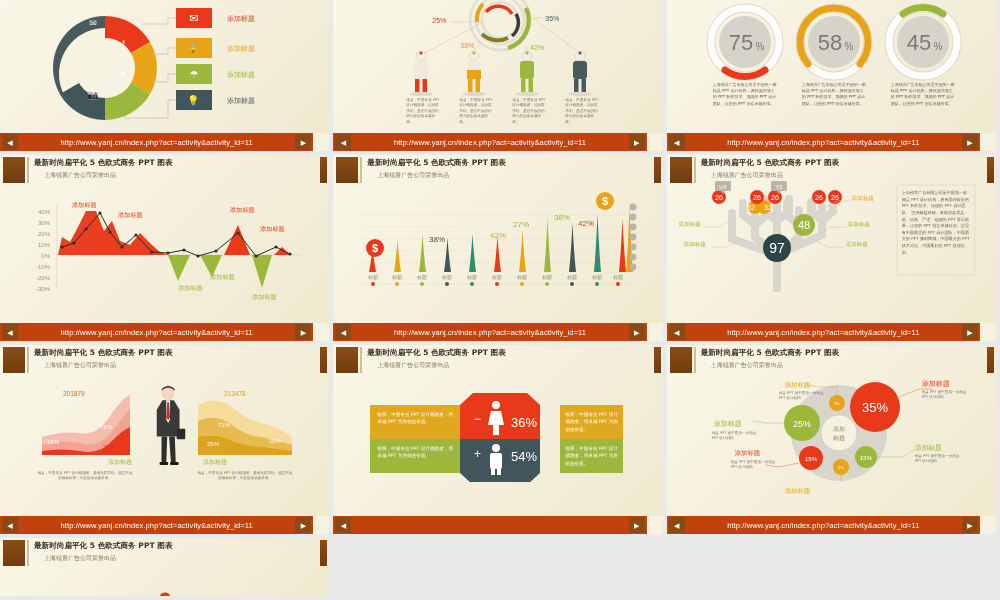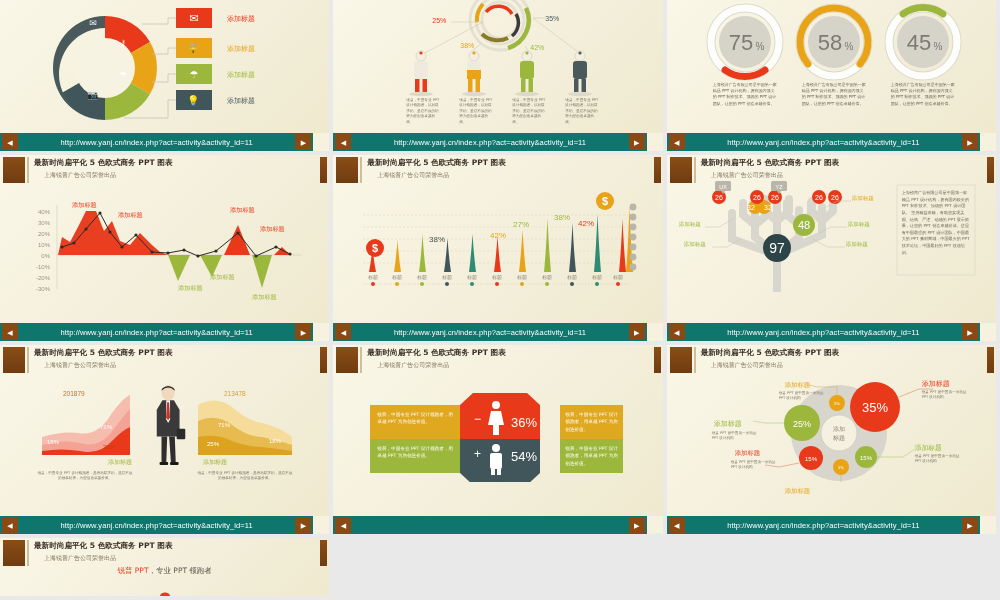--- a/index.html
+++ b/index.html
@@ -5,21 +5,21 @@
   * { box-sizing: border-box; margin:0; padding:0; }
   html,body { width:1000px; height:600px; overflow:hidden; background:#e9e9e9;
     font-family:"Liberation Sans","DejaVu Sans",sans-serif; }
   .grid { width:1000px; height:600px; display:grid;
     grid-template-columns:repeat(3,1fr); grid-template-rows:155px 190px 193px 62px; }
   .cell { position:relative; overflow:hidden; padding:0 4px 4px 0; background:#e9e9e9; }
   .slide { position:relative; width:100%; height:100%; background:#f6f2df; overflow:hidden; }
   .slide-body { position:absolute; inset:0 0 18px 0; overflow:hidden;
     background:linear-gradient(135deg,#faf7e8 0%,#f4efdb 55%,#efe9cf 100%); }
   
-  .urlbar { position:absolute; left:0; right:16px; bottom:0; height:18px; background:#0f766e;
+  .urlbar { position:absolute; left:0; right:16px; bottom:0; height:18px; background:#c2410c;
     display:flex; align-items:center; }
   .navbtn { width:16px; height:16px; background:#8b4a14; display:flex; align-items:center;
     justify-content:center; color:#fff; font-size:7px; line-height:1; flex:0 0 auto; }
   .navbtn.l { margin-left:2px; }
   .navbtn.r { margin-left:auto; margin-right:2px; }
   .urltext { flex:1; text-align:center; color:#fff; font-size:7.5px; letter-spacing:.1px;
     white-space:nowrap; overflow:hidden; }
   
   .shead { position:absolute; top:0; left:0; right:0; height:36px; }
   .shead .sq { position:absolute; left:3px; top:2px; width:22px; height:26px;
@@ -628,23 +628,20 @@
   <div class="cell">
     <div class="slide">
       <div class="slide-body" style="bottom:0">
         <div class="shead">
           <div class="sq"></div>
           <div class="bar"></div>
           <div class="t1 cn">最新时尚扁平化 5 色欧式商务 PPT 图表</div>
           <div class="t2 cn">上海锐普广告公司荣誉出品</div>
           <div class="rsq"></div>
         </div>
-        <div class="lastline cn">
-          <span class="red">锐普 PPT</span><span style="color:#5a5348">，</span><span style="color:#5a5348">专业 PPT 领跑者</span>
-        </div>
         <svg width="334" height="20" viewBox="0 0 334 20" style="position:absolute;top:48px;left:0">
           <ellipse cx="165" cy="10" rx="5" ry="3.5" fill="#e8391a"></ellipse>
           <rect x="162" y="10" width="6" height="5" fill="#e8391a"></rect>
           <rect x="158" y="15" width="14" height="2.5" fill="#c9381c"></rect>
         </svg>
       </div>
     </div>
   </div>
 
   <div class="cell">

